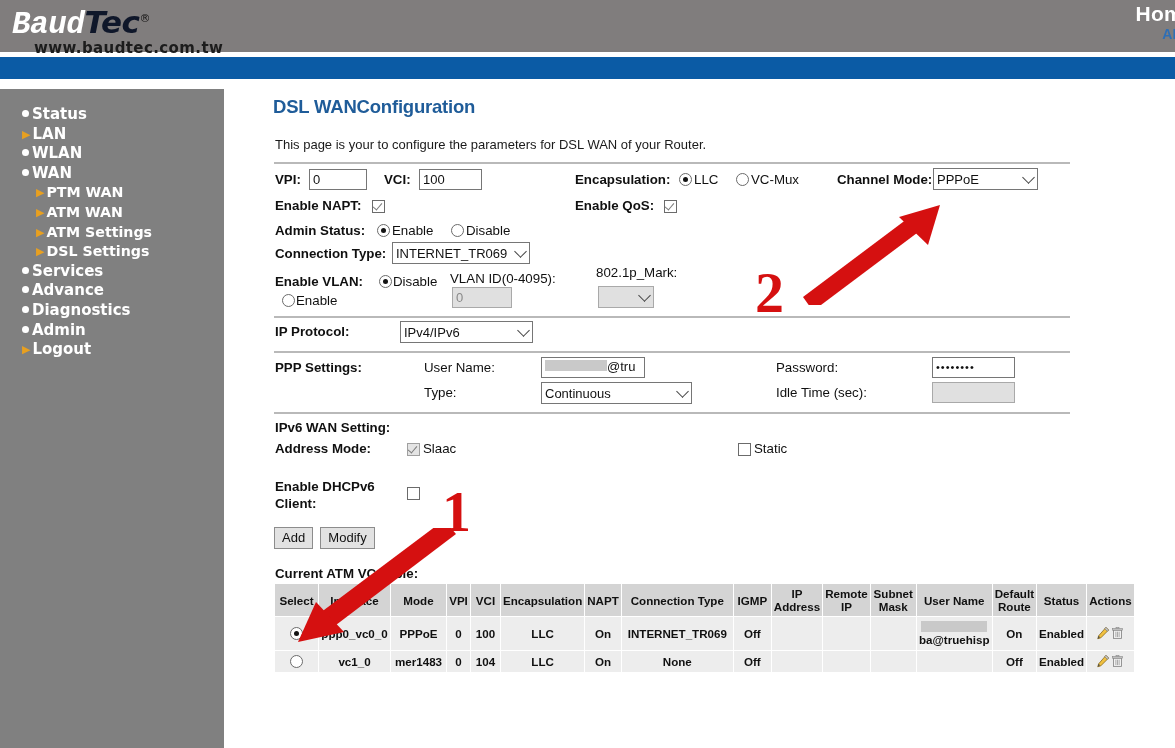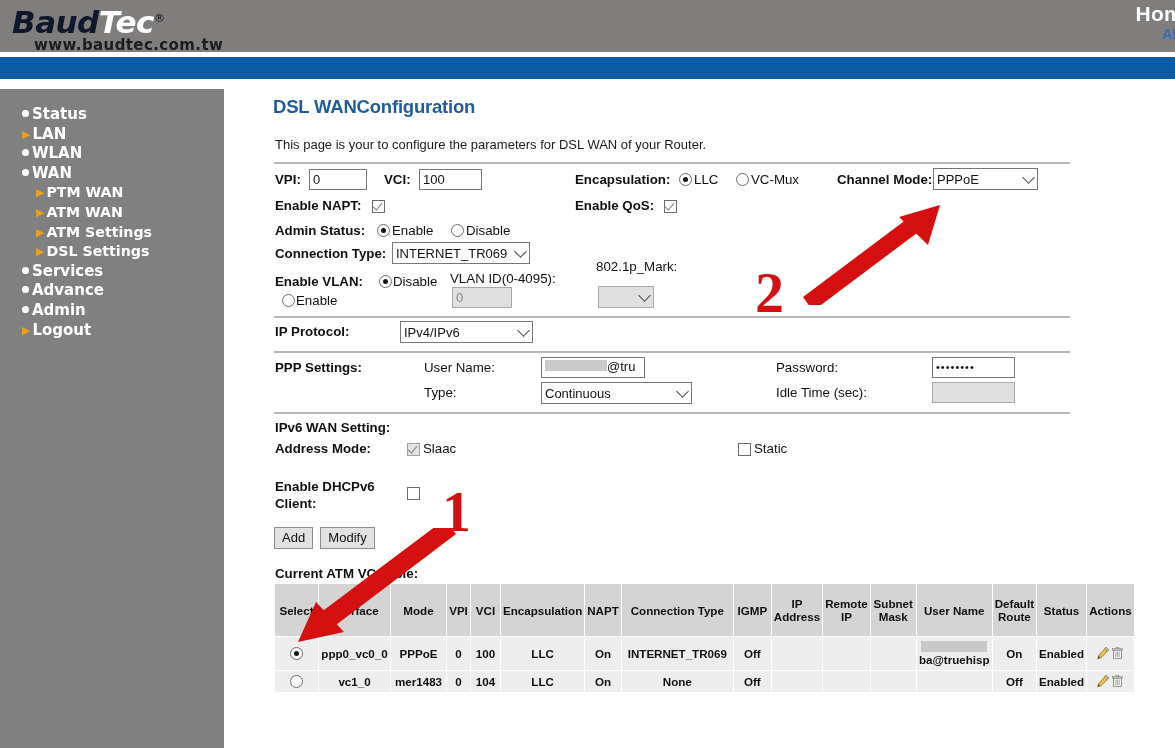--- a/index.html
+++ b/index.html
@@ -20,22 +20,22 @@
   #logo-wrap {
     position: absolute; left: 12px; top: 2px;
     width: 210px; height: 48px;
   }
   #logo-text {
     font-size: 31px; font-weight: bold; font-style: italic;
     letter-spacing: -0.5px; line-height: 34px;
     font-family: "DejaVu Sans", sans-serif;
     white-space: nowrap;
   }
-  #logo-baud { color: #0f172a; }
-  #logo-tec { color: #ffffff; }
+  #logo-baud { color: #ffffff; font-family: Liberation Mono, monospace; }
+  #logo-tec { color: #0f172a; }
   #logo-reg {
     font-size: 11px; vertical-align: super; color: #141414;
     font-style: normal; font-weight: normal;
   }
   #logo-url {
     font-size: 15px; color: #1c1c1c; font-weight: bold;
     letter-spacing: 0.4px; margin-left: 22px; margin-top: -3px;
     font-family: "DejaVu Sans", sans-serif;
   }
   #header-right {
@@ -170,21 +170,21 @@
   }
   #vc-table {
     position: absolute; left: 50px; top: 504px;
     border-collapse: collapse;
     font-size: 11.6px; color: #101010;
     table-layout: fixed;
   }
   #vc-table th {
     background: #d4d4d4; border: 1px solid #ffffff;
     font-weight: bold; text-align: center;
-    padding: 13px 2px; line-height: 13px;
+    padding: 3px 2px; line-height: 13px;
     vertical-align: middle;
   }
   #vc-table td {
     background: #ededed; border: 1px solid #ffffff;
     text-align: center; font-weight: bold;
     padding: 3px 2px; vertical-align: middle;
     line-height: 14px;
   }
 
   
@@ -229,20 +229,21 @@
 <div class="nav-item"><span class="nav-bullet"></span><span>Status</span></div>
     <div class="nav-item"><span class="nav-arrow">▶</span><span>LAN</span></div>
     <div class="nav-item"><span class="nav-bullet"></span><span>WLAN</span></div>
     <div class="nav-item"><span class="nav-bullet"></span><span>WAN</span></div>
     <div class="nav-item sub"><span class="nav-arrow">▶</span><span>PTM WAN</span></div>
     <div class="nav-item sub"><span class="nav-arrow">▶</span><span>ATM WAN</span></div>
     <div class="nav-item sub"><span class="nav-arrow">▶</span><span>ATM Settings</span></div>
     <div class="nav-item sub"><span class="nav-arrow">▶</span><span>DSL Settings</span></div>
     <div class="nav-item"><span class="nav-bullet"></span><span>Services</span></div>
     <div class="nav-item"><span class="nav-bullet"></span><span>Advance</span></div>
+    <div class="nav-item"><span class="nav-bullet"></span><span>Diagnostics</span></div>
     <div class="nav-item"><span class="nav-bullet"></span><span>Admin</span></div>
     <div class="nav-item"><span class="nav-arrow">▶</span><span>Logout</span></div>
   </div>
 
 <div id="main">
 
   <div id="page-title">DSL WANConfiguration</div>
   <div id="page-desc">This page is your to configure the parameters for DSL WAN of your Router.</div>
 
   <div class="hrule" style="left:50px; top:83px; width:796px;"></div>
@@ -283,21 +284,21 @@
 
   <div style="position:absolute; left:51px; top:195px;" class="lbl">Enable VLAN:</div>
   <span class="radio on" style="position:absolute; left:155px; top:196px;"></span>
   <span class="lbl-n" style="position:absolute; left:169px; top:195px;">Disable</span>
   <span class="radio" style="position:absolute; left:58px; top:215px;"></span>
   <span class="lbl-n" style="position:absolute; left:72px; top:214px;">Enable</span>
 
   <div style="position:absolute; left:226px; top:192px;" class="lbl-n">VLAN ID(0-4095):</div>
   <input class="tinput dis" style="left: 228px; top: 208px; width: 60px;" value="0">
 
-  <div style="position:absolute; left:372px; top:180px;" class="lbl-n">802.1p_Mark:</div>
+  <div style="position:absolute; left:372px; top:186px;" class="lbl-n">802.1p_Mark:</div>
   <div class="sel dis" style="left:374px; top:207px; width:56px;">
     <span></span>
     <span class="chev"></span>
   </div>
 
   <div class="hrule" style="left:50px; top:237px; width:796px;"></div>
 
   <div style="position:absolute; left:51px; top:245px;" class="lbl">IP Protocol:</div>
   <div class="sel" style="left:176px; top:242px; width:133px;">
     <span>IPv4/IPv6</span>

